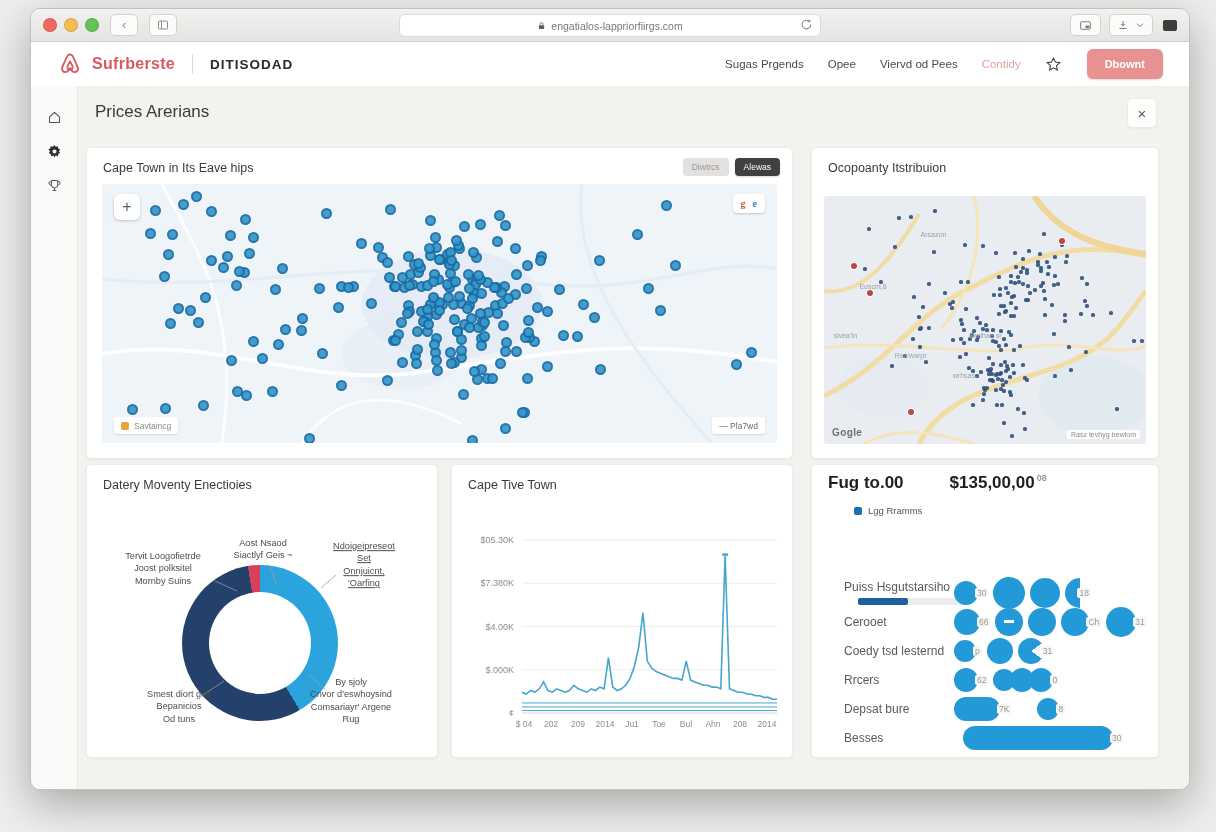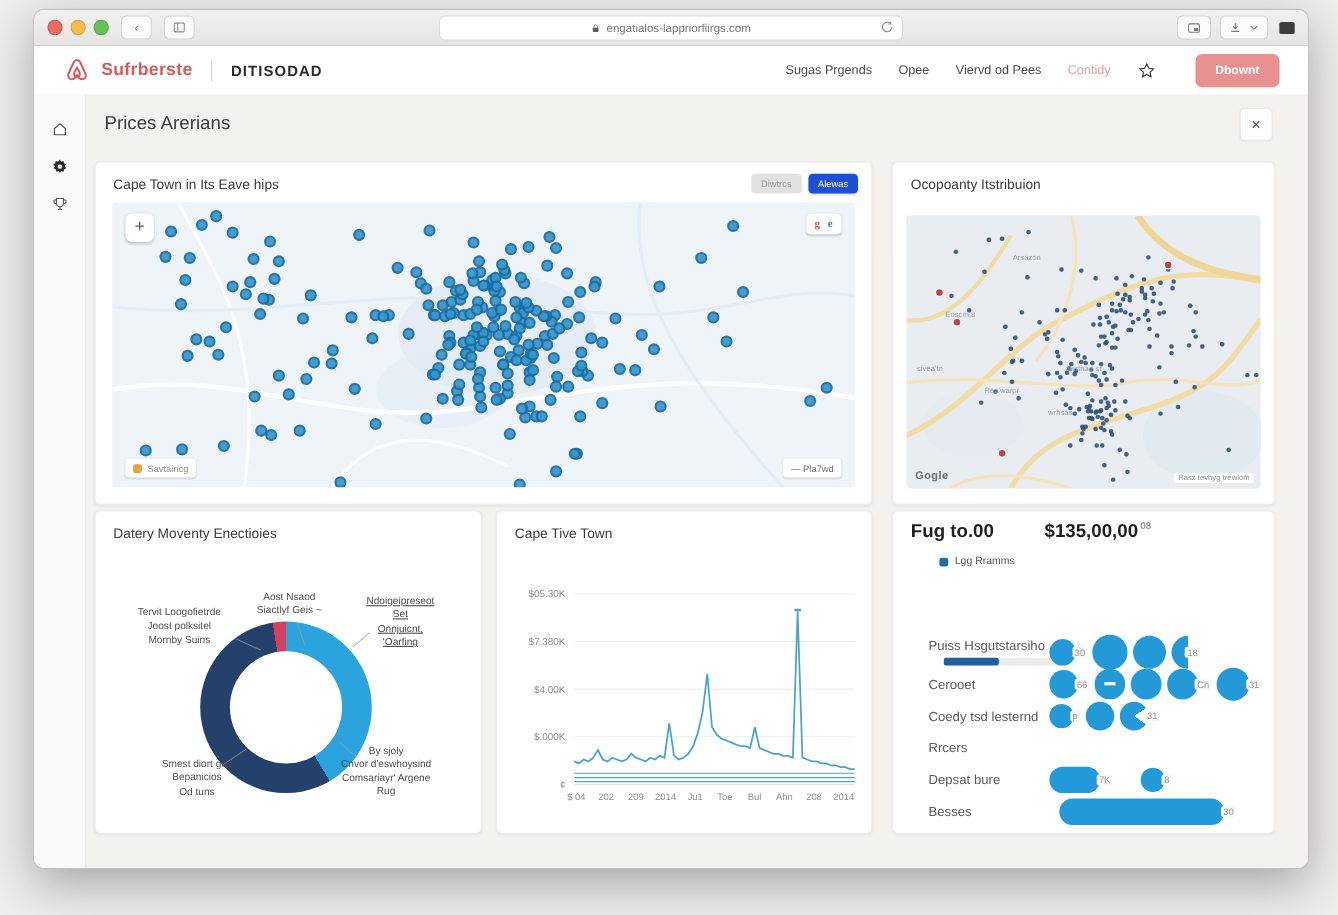--- a/index.html
+++ b/index.html
@@ -25,38 +25,38 @@
   .appheader{position:relative;height:44px;background:#fff;border-bottom:1px solid #ececea;
     display:flex;align-items:center;padding:0 26px;}
   .brand{display:flex;align-items:center;gap:9px;cursor:pointer;}
   .brand-name{color:#d8595e;font-size:16px;font-weight:600;letter-spacing:.3px;}
   .brand-sep{width:1px;height:20px;background:#d9d7d5;margin:0 8px;}
   .brand-suffix{font-size:13.5px;font-weight:800;color:#2a2a2a;letter-spacing:1px;}
   .nav{margin-left:auto;display:flex;align-items:center;gap:24px;font-size:11.5px;color:#4a4a4a;}
   .nav span{cursor:pointer;text-align:center;}
   .nav .accent{color:#e49e9e;}
   .cta{background:#e89191;color:#fff;border:none;border-radius:6px;padding:9px 18px;font-size:11px;
-    font-weight:700;box-shadow:0 1px 2px rgba(0,0,0,.15);cursor:pointer;margin-left:12px;}
+    font-weight:700;box-shadow:0 1px 2px rgba(0,0,0,.15);cursor:pointer;margin-left:1px;}
   
   .content{position:absolute;top:77px;left:0;right:0;bottom:0;background:#f4f2ef;}
   .sidebar{position:absolute;left:0;top:0;bottom:0;width:46px;background:#fbfaf9;border-right:1px solid #e9e7e4;}
   .sb-item{width:46px;height:34px;display:flex;align-items:center;justify-content:center;cursor:pointer;}
   .page-title{position:absolute;left:64px;top:16px;font-size:17px;color:#3a3a3a;}
   .close-btn{position:absolute;left:1096px;top:12px;width:28px;height:28px;background:#fdfdfc;
     border:1px solid #eceae8;border-radius:5px;color:#555;font-size:15px;display:flex;align-items:center;
     justify-content:center;cursor:pointer;box-shadow:0 1px 2px rgba(0,0,0,.04);}
   .card{position:absolute;background:#fff;border-radius:5px;border:1px solid #ececea;
     box-shadow:0 1px 3px rgba(0,0,0,.05);}
   .card-title{font-size:12.5px;color:#3a3a3a;padding:13px 16px 6px;}
   
   #card-map-main{left:55px;top:61px;width:705px;height:310px;}
   .map-btns{position:absolute;right:12px;top:10px;display:flex;gap:6px;}
   .mbtn{font-size:8.5px;border-radius:4px;padding:4px 9px;border:none;cursor:pointer;}
   .mbtn.gray{background:#e3e1df;color:#9a9896;}
-  .mbtn.pink{background:#1d4ed8;color:#fff;box-shadow:0 1px 2px rgba(0,0,0,.15);}
+  .mbtn.pink{background:#404040;color:#fff;box-shadow:0 1px 2px rgba(0,0,0,.15);}
   .map1{position:absolute;left:15px;right:15px;top:36px;bottom:15px;background:#eff4f9;border-radius:3px;overflow:hidden;}
   .zoomctl{position:absolute;left:12px;top:10px;width:26px;height:26px;background:#fff;border-radius:6px;
     box-shadow:0 1px 3px rgba(0,0,0,.2);color:#5c5c5c;font-size:16px;display:flex;align-items:center;
     justify-content:center;cursor:pointer;z-index:5;}
   .gectl{position:absolute;right:12px;top:10px;height:19px;background:#fff;border-radius:4px;
     box-shadow:0 1px 2px rgba(0,0,0,.18);display:flex;align-items:center;gap:7px;padding:0 8px;
     font-family:"Liberation Serif",serif;font-size:10px;font-weight:bold;z-index:5;}
   .gectl .g{color:#cf5a48;cursor:pointer;} .gectl .e{color:#3a78c2;cursor:pointer;}
   .badge{position:absolute;bottom:9px;height:17px;background:#fff;border-radius:3px;
     box-shadow:0 1px 2px rgba(0,0,0,.12);display:flex;align-items:center;gap:5px;padding:0 7px;
@@ -791,20 +791,28 @@
               <span class="bubnum">p</span>
               <span class="bub" style="width: 26px; height: 26px; border-radius: 50%;"></span>
               <span class="bub" style="width: 26px; height: 26px; border-radius: 50%; background: conic-gradient(from 55deg, rgb(255, 255, 255) 0deg, rgb(255, 255, 255) 70deg, rgb(36, 153, 216) 70deg, rgb(36, 153, 216) 360deg);"></span>
               <span class="bubnum">31</span>
             </div>
           </div>
           <div class="amrow">
             <div class="amlabel">
               <div>Rrcers</div>
             </div>
+            <div class="amshapes">
+              <span class="bub" style="width: 24px; height: 24px; border-radius: 50%;"></span>
+              <span class="bubnum">62</span>
+              <span class="bub" style="width: 22px; height: 22px; border-radius: 50%;"></span>
+              <span class="bub" style="width: 24px; height: 24px; border-radius: 50%; margin-left: -10px;"></span>
+              <span class="bub" style="width: 24px; height: 24px; border-radius: 50%; margin-left: -10px;"></span>
+              <span class="bubnum">0</span>
+            </div>
           </div>
           <div class="amrow">
             <div class="amlabel">
               <div>Depsat bure</div>
             </div>
             <div class="amshapes">
               <span class="bub" style="width: 46px; height: 24px; border-radius: 12px;"></span>
               <span class="bubnum">7K</span>
               <span style="width: 16px;"></span>
               <span class="bub" style="width: 22px; height: 22px; border-radius: 50%;"></span>

